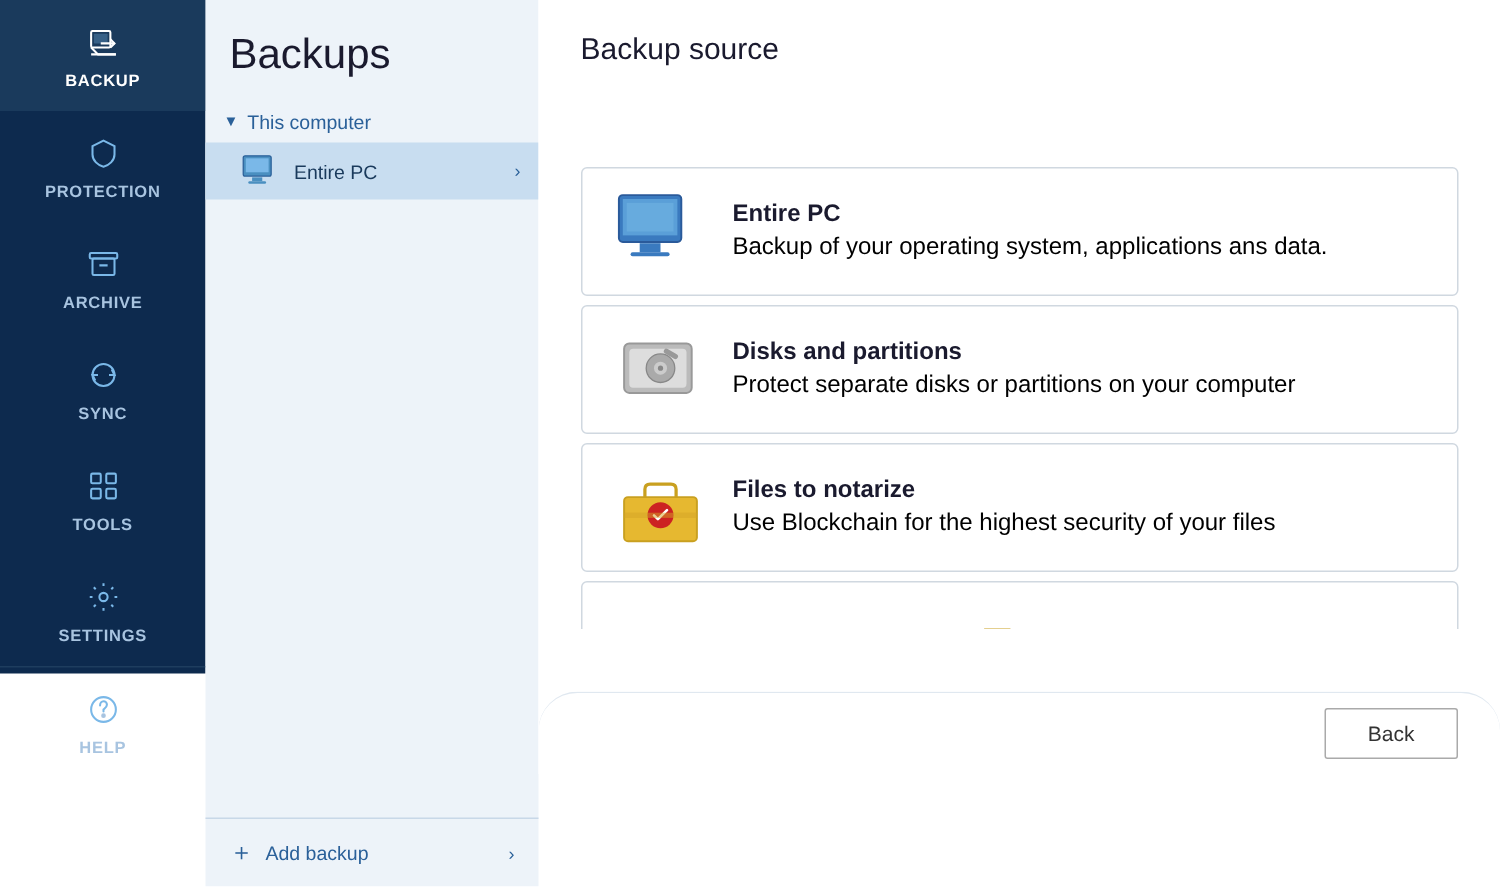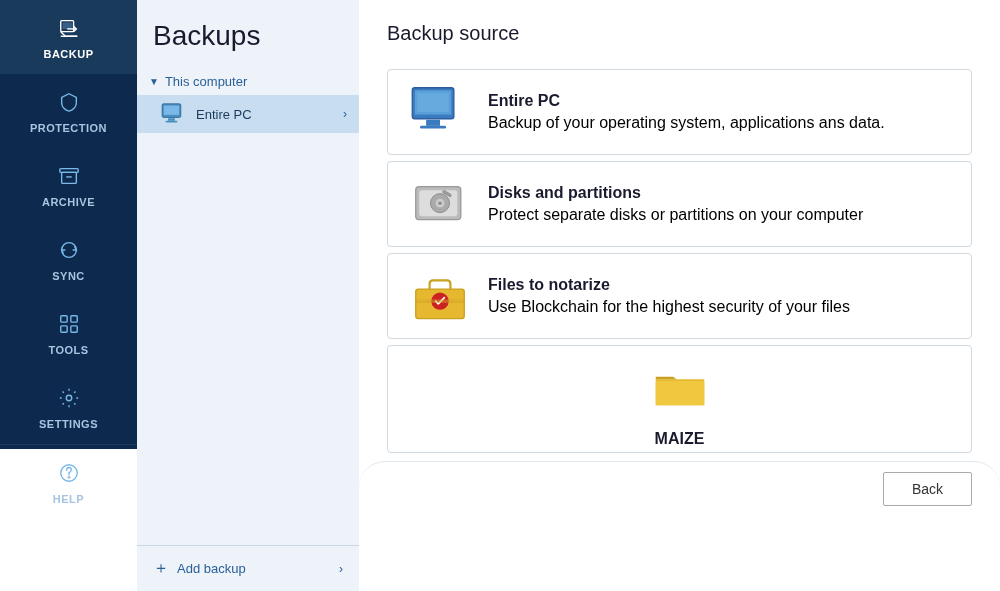--- a/index.html
+++ b/index.html
@@ -89,20 +89,21 @@
     .add-backup-row .chevron { margin-left: auto; font-size: 12px; }
 
     
     .main-content {
       flex: 1;
       background: #fff;
       display: flex;
       flex-direction: column;
       height: 516px;
       overflow: hidden;
+      gap: 42px;
     }
     .main-header {
       padding: 22px 28px 16px 28px;
       font-size: 20px;
       font-weight: 400;
       color: #1a1a2e;
       border-bottom: none;
     }
     .source-list {
       flex: 1;

